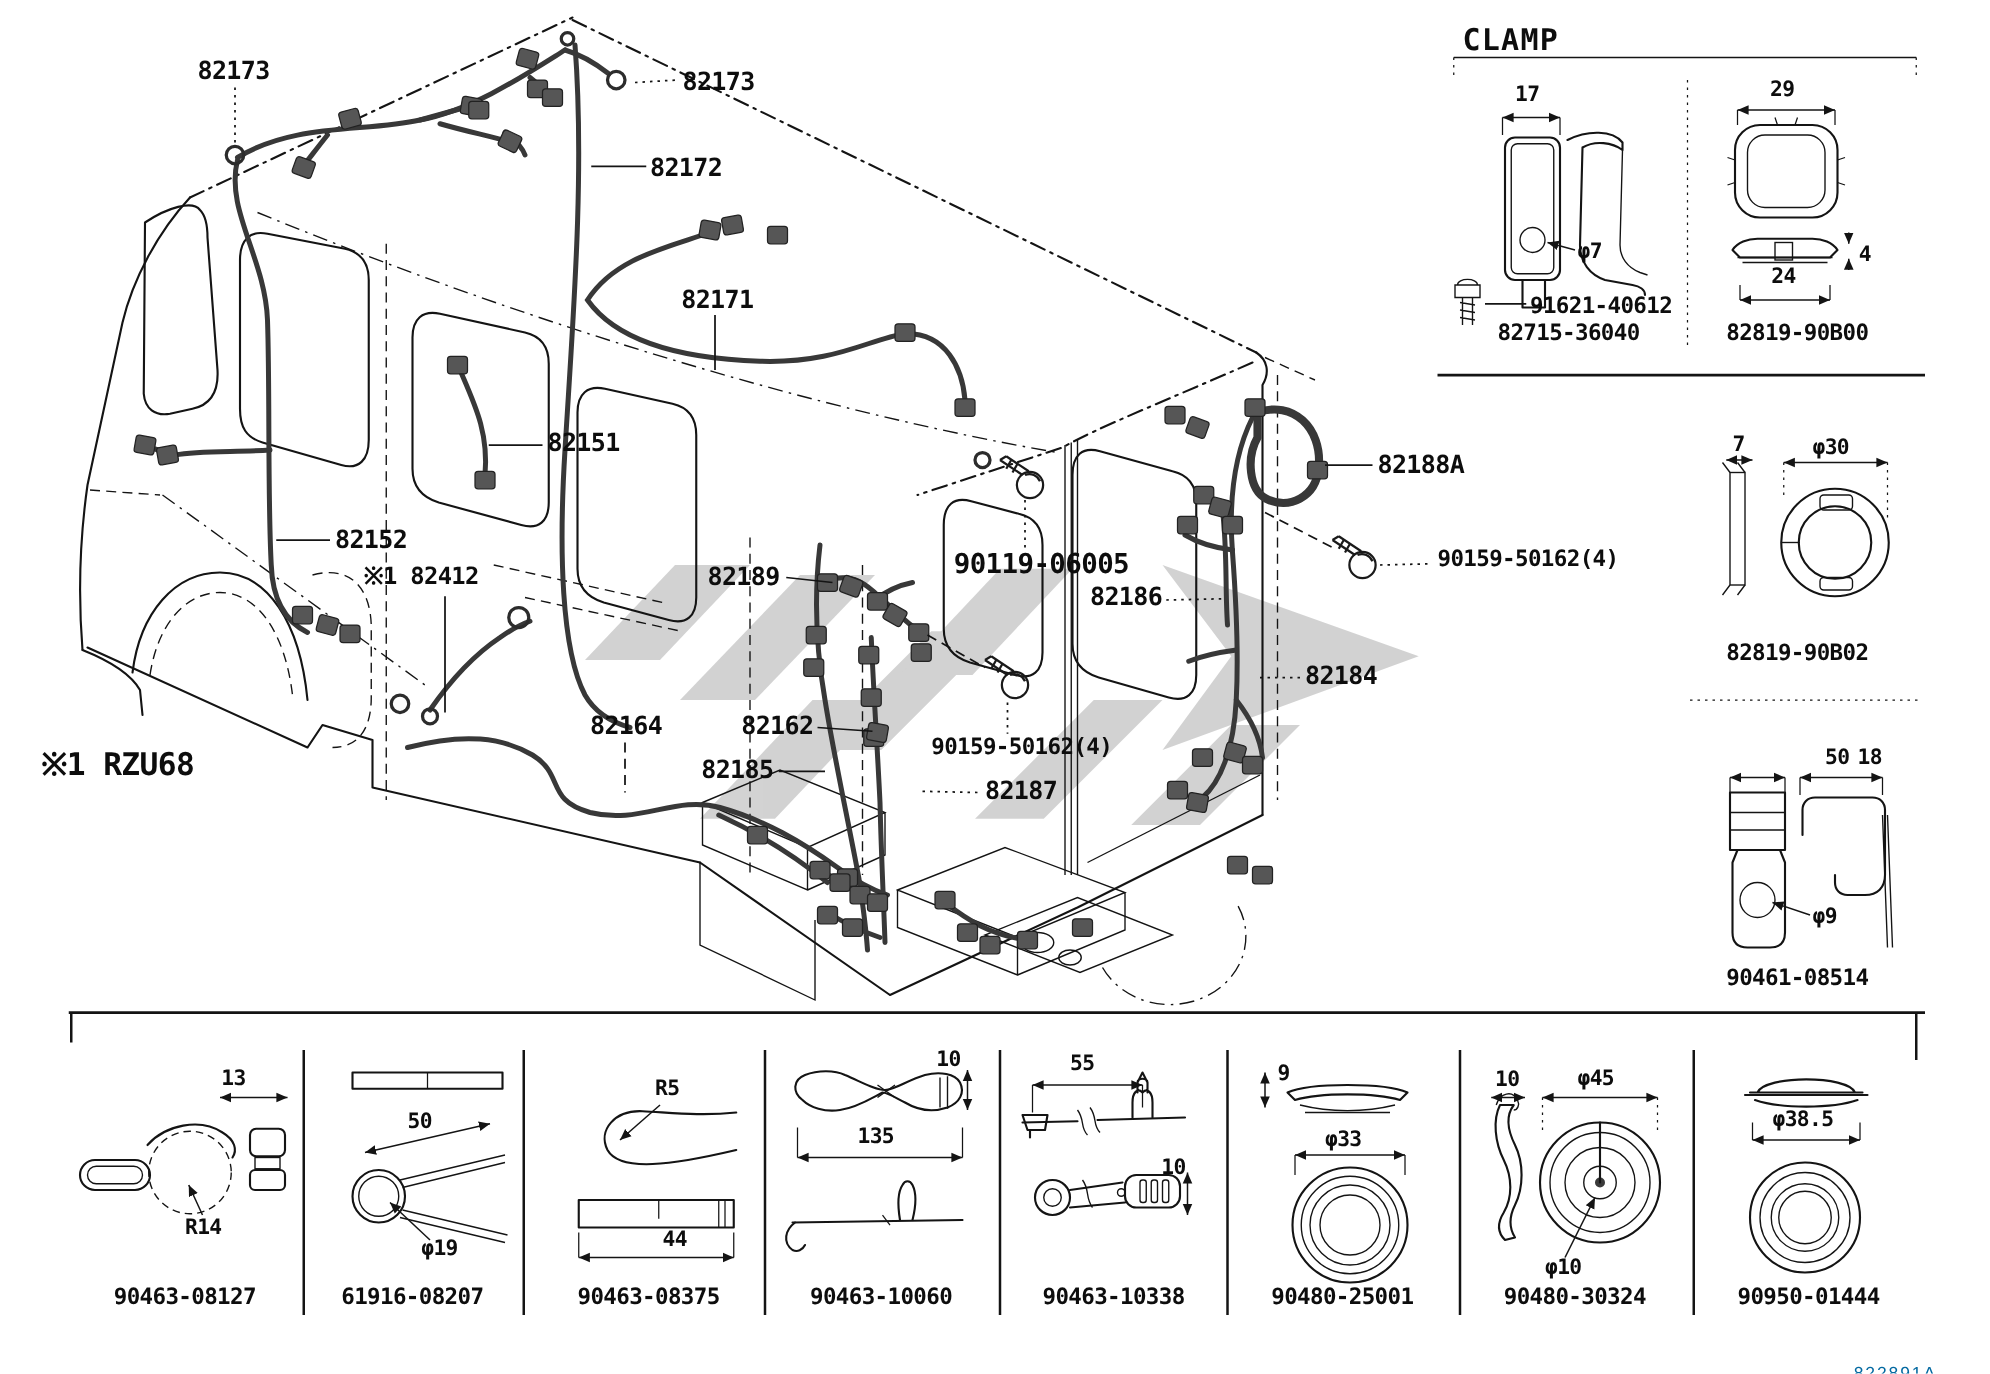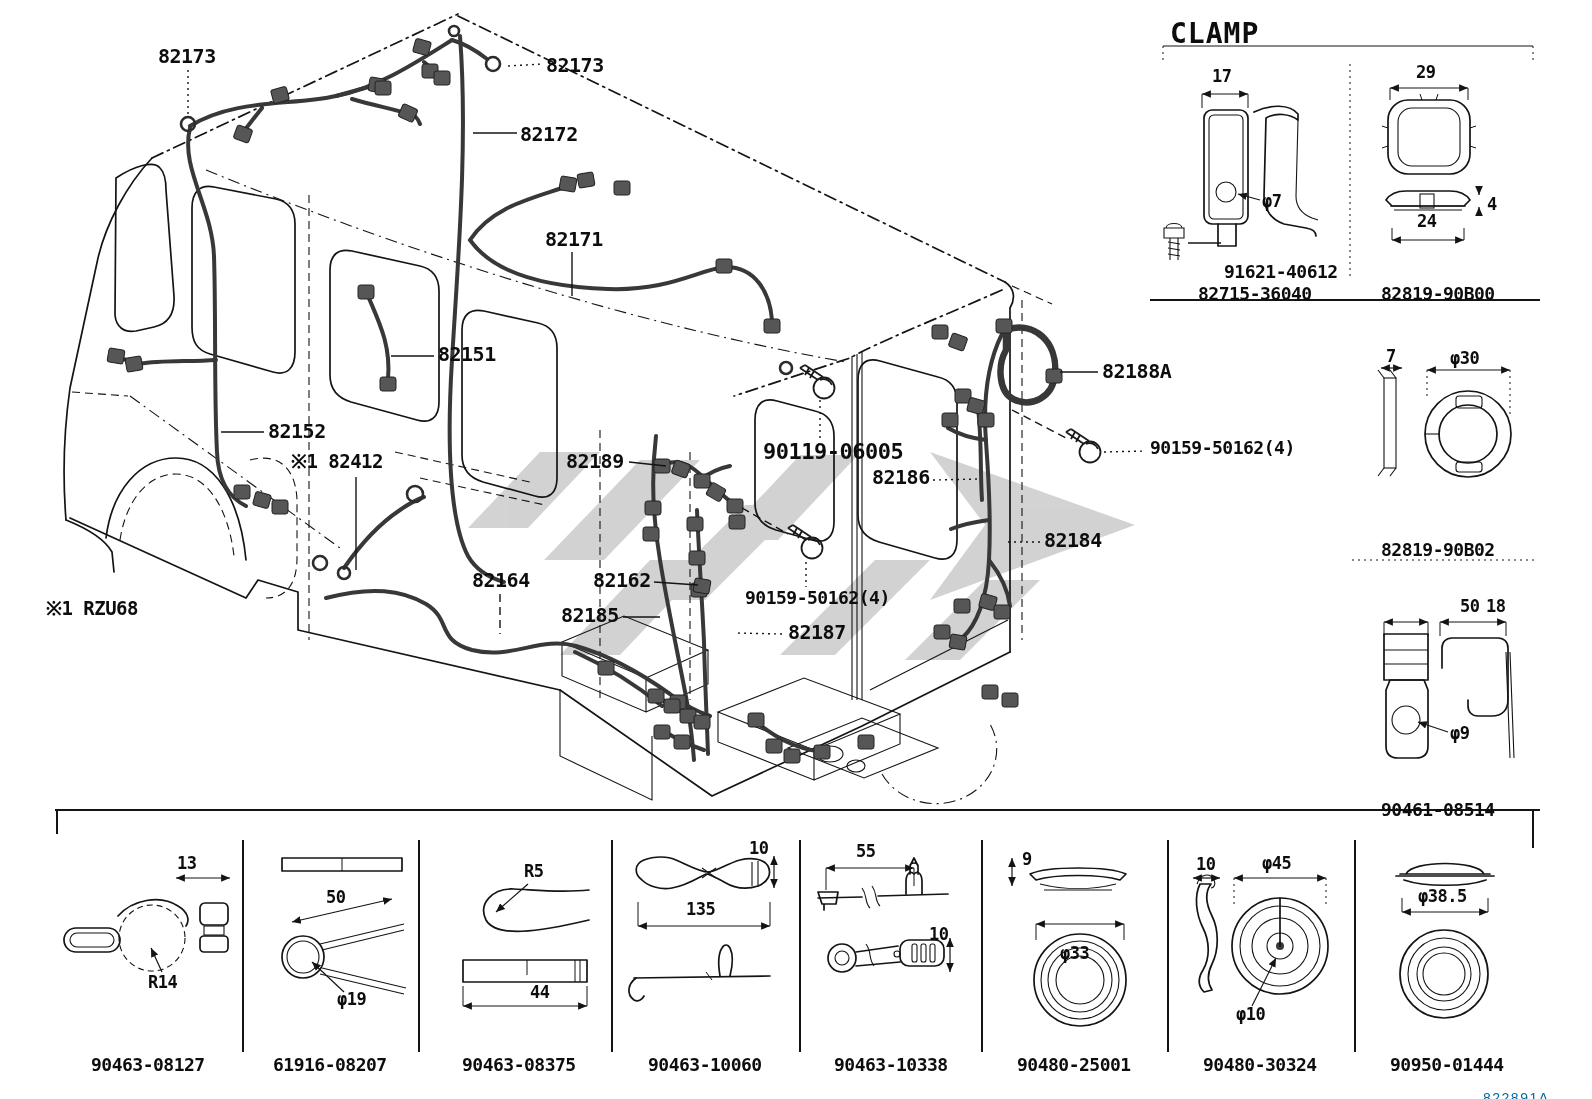--- a/index.html
+++ b/index.html
@@ -3,23 +3,23 @@
 <meta charset="utf-8">
 <style>
   html,body{margin:0;padding:0;background:#ffffff;}
   .page{position:relative;width:1592px;height:1099px;background:#ffffff;overflow:hidden;
         font-family:"DejaVu Sans Mono",monospace;}
   #art{position:absolute;left:0;top:0;}
   #labels-layer{position:absolute;left:0;top:0;width:100%;height:100%;pointer-events:none;}
   .lbl{position:absolute;color:#0d0d0d;font-family:"DejaVu Sans Mono",monospace;
        font-weight:bold;white-space:pre;line-height:1;letter-spacing:-0.5px;}
   .callout{font-size:20px;}
-  .title{font-size:28px;letter-spacing:1px;}
+  .title{font-size:24px;letter-spacing:1px;}
   .dim{font-size:17px;}
-  .part{font-size:18px;margin-top:27px;}
+  .part{font-size:18px;}
   .docnum{font-family:"Liberation Sans",sans-serif;font-weight:normal;font-size:14px;
           color:#0369a1;letter-spacing:1.5px;margin-top:38px;}
   
   .o{stroke:#141414;stroke-width:1.7;fill:none;stroke-linecap:round;stroke-linejoin:round;}
   .ot{stroke:#141414;stroke-width:1.1;fill:none;}
   .dd{stroke-dasharray:12 5 2 5;}
   .da{stroke-dasharray:8 5;}
   .do{stroke-dasharray:2 4;}
   .hz{stroke:#383838;stroke-width:4;fill:none;stroke-linecap:round;}
   .hz2{stroke:#383838;stroke-width:6.5;fill:none;stroke-linecap:round;}
@@ -443,25 +443,25 @@
       <div class="lbl dim" style="left: 524px; top: 863px;">R5</div>
       <div class="lbl dim" style="left: 515px; top: 984px; margin-left: 15px;">44</div>
       <div class="lbl part" style="left: 462px; top: 1029px;">90463-08375</div>
       <div class="lbl dim" style="left: 749px; top: 840px;">10</div>
       <div class="lbl dim" style="left: 686px; top: 901px;">135</div>
       <div class="lbl part" style="left: 648px; top: 1029px;">90463-10060</div>
       <div class="lbl dim" style="left: 856px; top: 843px;">55</div>
       <div class="lbl dim" style="left: 929px; top: 926px;">10</div>
       <div class="lbl part" style="left: 834px; top: 1029px;">90463-10338</div>
       <div class="lbl dim" style="left: 1022px; top: 851px;">9</div>
-      <div class="lbl dim" style="left: 1060px; top: 904px; margin-top: 41px;">φ33</div>
+      <div class="lbl dim" style="left: 1060px; top: 904px;">φ33</div>
       <div class="lbl part" style="left: 1017px; top: 1029px;">90480-25001</div>
       <div class="lbl dim" style="left: 1196px; top: 856px;">10</div>
       <div class="lbl dim" style="left: 1262px; top: 855px;">φ45</div>
       <div class="lbl dim" style="left: 1236px; top: 1006px;">φ10</div>
       <div class="lbl part" style="left: 1203px; top: 1029px;">90480-30324</div>
       <div class="lbl dim" style="left: 1418px; top: 888px;">φ38.5</div>
       <div class="lbl part" style="left: 1390px; top: 1029px;">90950-01444</div>
-      <div class="lbl callout" style="left: 46px; top: 599px; font-size: 19px;">※1 RZU68</div>
+      <div class="lbl callout" style="left: 33px; top: 599px; font-size: 25px;">※1 RZU68</div>
       <div class="lbl docnum" style="left: 1483px; top: 1053px;">822891A</div>
     </div>
 
 </div>
 
 </body></html>

